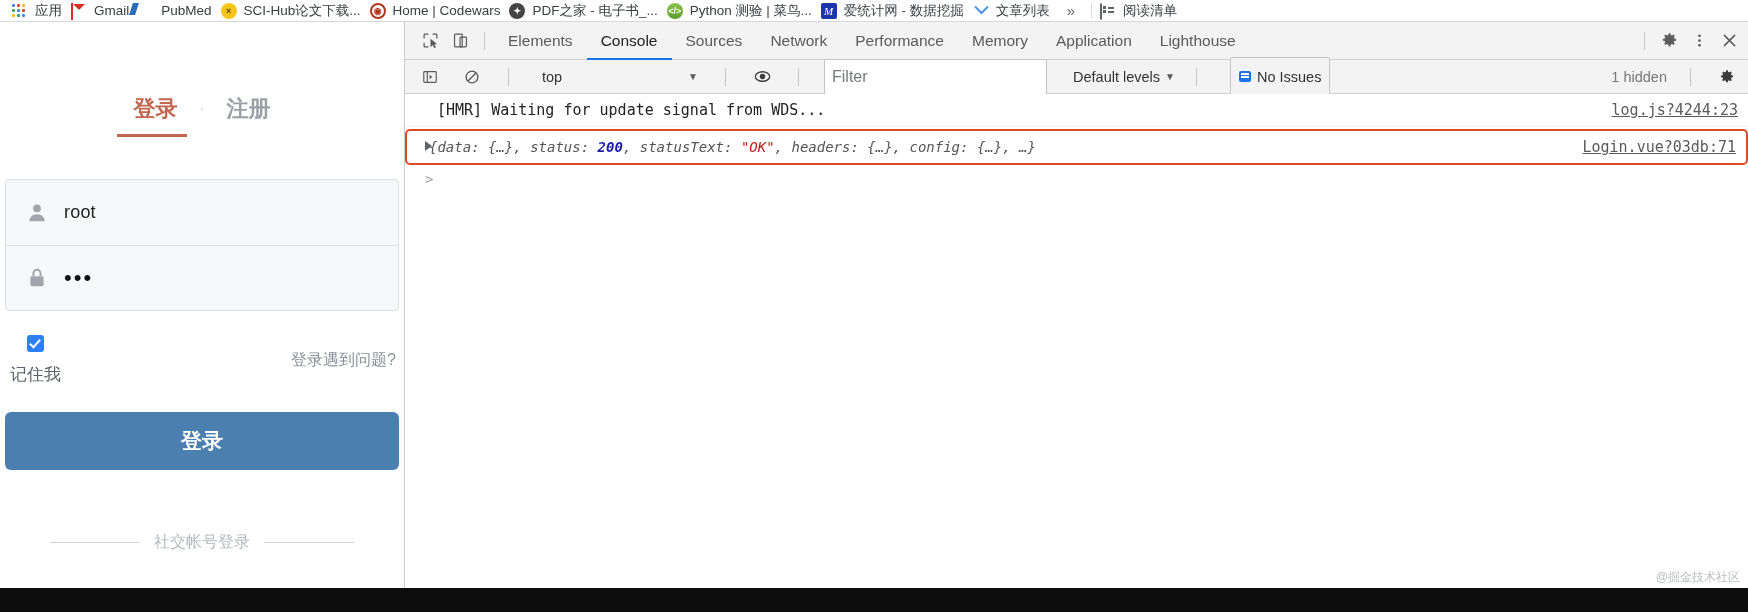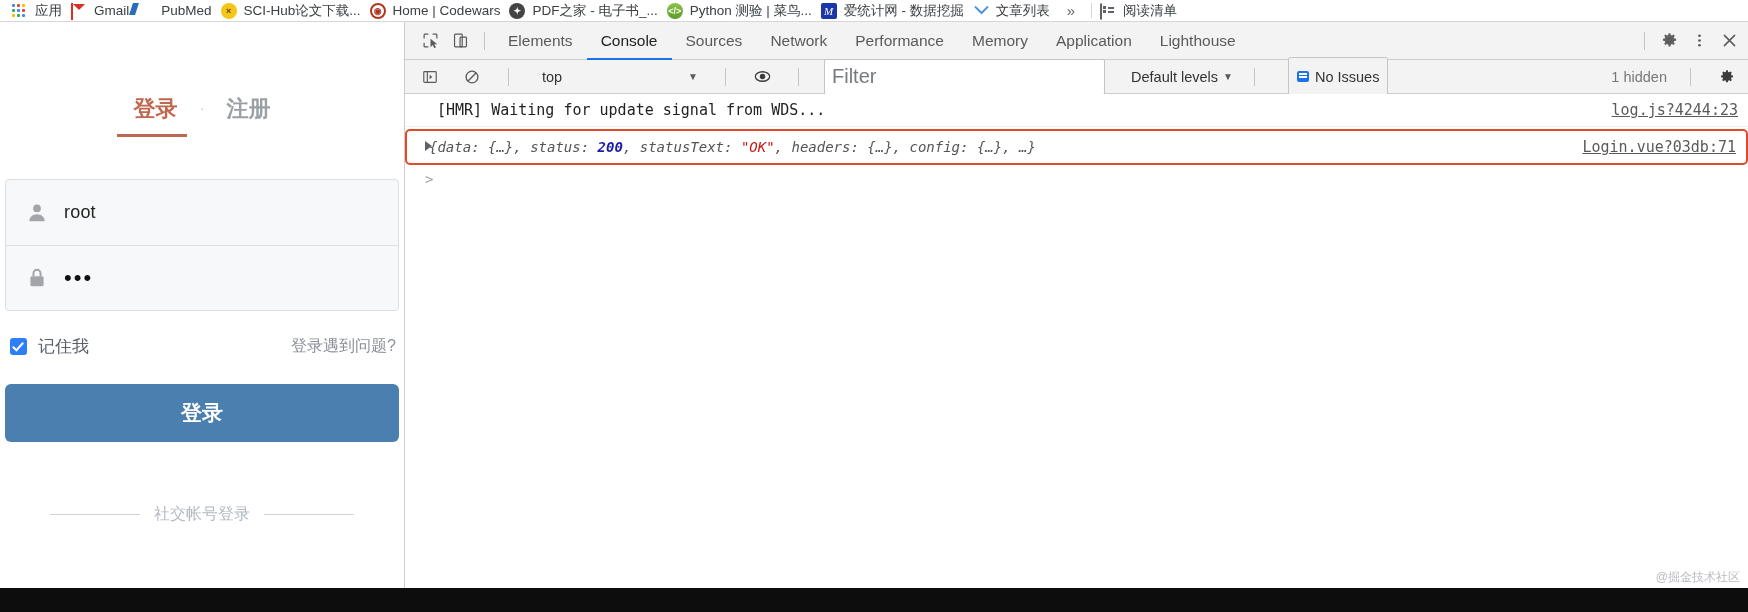--- a/index.html
+++ b/index.html
@@ -150,21 +150,21 @@
   .ico-user svg, .ico-lock svg { display: block; }
   .field-val {
     font-size: 18px; color: #222; letter-spacing: .2px;
   }
   .field-val.dots { font-size: 22px; letter-spacing: 2px; color: #111; line-height: 1;}
 
   .row-opts {
     display: flex; align-items: center; justify-content: space-between;
     margin: 24px 8px 0 10px;
   }
-  .remember { display: flex; align-items: center; gap: 11px; }
+  .remember { display: flex; align-items: center; gap: 11px; flex-direction: column; }
   .chk {
     width: 17px; height: 17px; border-radius: 3px;
     background: #2d7ff9; position: relative; flex: 0 0 auto;
   }
   .chk::after {
     content: ""; position: absolute; left: 5px; top: 2px;
     width: 4px; height: 9px; border: solid #fff;
     border-width: 0 2px 2px 0; transform: rotate(42deg);
   }
   .remember-label { font-size: 17px; color: #5b6168; }
@@ -236,21 +236,21 @@
     display: flex; align-items: center; justify-content: space-between;
     width: 170px; height: 22px;
     padding: 0 6px 0 8px;
     font-size: 14.5px; color: #333; cursor: pointer;
     margin-left: 4px;
   }
   .ctx-caret { font-size: 10px; color: #5a5a5a; }
   .filter-input {
     flex: 0 0 220px; height: 36px;
     border: 1px solid #c4c4c4; background: #fff;
-    font-size: 20px; color: #202124;
+    font-size: 16px; color: #202124;
     padding: 0 7px; margin-left: 4px;
     font-family: "Liberation Sans", sans-serif;
     border-radius: 2px;
   }
   .filter-input::placeholder { color: #76797d; }
   .levels {
     display: flex; align-items: center; gap: 5px;
     font-size: 14.5px; color: #333;
     margin-left: 14px; cursor: pointer; white-space: nowrap;
   }

